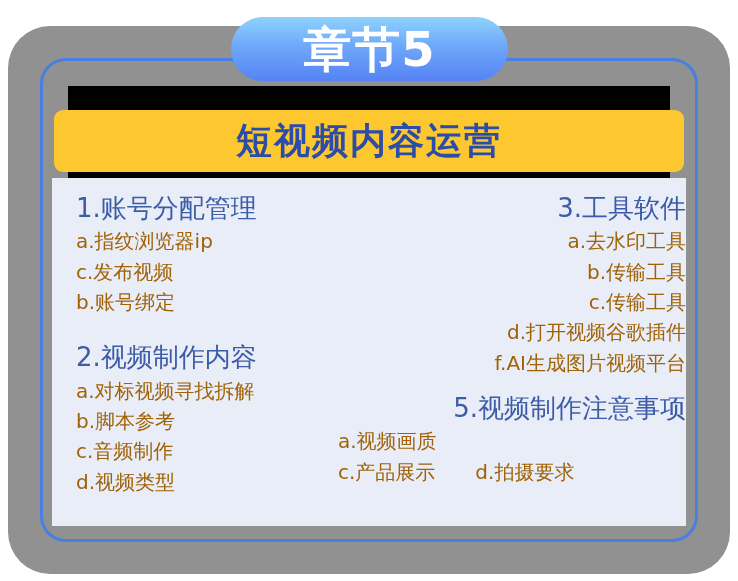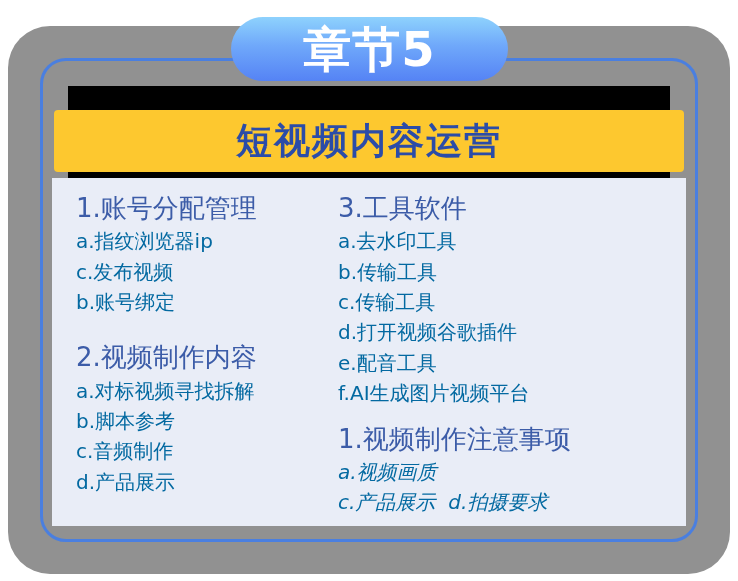--- a/index.html
+++ b/index.html
@@ -57,21 +57,21 @@
   }
 
   
   .title-bar {
     position: absolute;
     left: 54px;
     top: 110px;
     width: 630px;
     height: 62px;
     background: #fdc82f;
-    border-radius: 4px;
+    border-radius: 9px;
     display: flex;
     align-items: center;
     justify-content: center;
   }
   .title-text {
     color: #2b4ca8;
     font-size: 36px;
     font-weight: bold;
     letter-spacing: 2px;
     line-height: 1;
@@ -114,41 +114,41 @@
   .column {
     box-sizing: border-box;
   }
   .col-left {
     width: 286px;
     padding-left: 24px;
   }
   .col-right {
     width: 348px;
     padding-left: 0px;
+    text-align: right;
   }
 
   
   .section { margin-bottom: 2px; }
   .section-heading {
     color: #3c5ca8;
     font-size: 26px;
     line-height: 1.28;
     white-space: nowrap;
   }
   .section-items { margin-top: 1px; }
   .item {
-    color: #0369a1;
+    color: #a16207;
     font-size: 20px;
     line-height: 1.52;
     white-space: nowrap;
   }
   .item-row {
     display: flex;
-    gap: 13px;
-    font-style: italic;
+    gap: 40px;
   }
   .item-row .item { flex: none; }
 
   .gap-left { height: 22px; }
   .gap-right { height: 12px; }
 </style>
 </head>
 <body>
 
 <div class="canvas">
@@ -179,44 +179,43 @@
       </div>
 
       <div class="gap-left"></div>
 
       <div class="section">
         <div class="section-heading">2.视频制作内容</div>
         <div class="section-items">
           <div class="item">a.对标视频寻找拆解</div>
           <div class="item">b.脚本参考</div>
           <div class="item">c.音频制作</div>
-          <div class="item">d.产品展示</div>
+          <div class="item">d.视频类型</div>
         </div>
       </div>
 
     </div>
 
     <div class="column col-right">
 
       <div class="section">
         <div class="section-heading">3.工具软件</div>
         <div class="section-items">
           <div class="item">a.去水印工具</div>
           <div class="item">b.传输工具</div>
           <div class="item">c.传输工具</div>
           <div class="item">d.打开视频谷歌插件</div>
-          <div class="item">e.配音工具</div>
           <div class="item">f.AI生成图片视频平台</div>
         </div>
       </div>
 
       <div class="gap-right"></div>
 
       <div class="section">
-        <div class="section-heading">1.视频制作注意事项</div>
+        <div class="section-heading">5.视频制作注意事项</div>
         <div class="section-items">
           <div class="item-row">
             <div class="item">a.视频画质</div>
           </div>
           <div class="item-row">
             <div class="item">c.产品展示</div>
             <div class="item">d.拍摄要求</div>
           </div>
         </div>
       </div>

